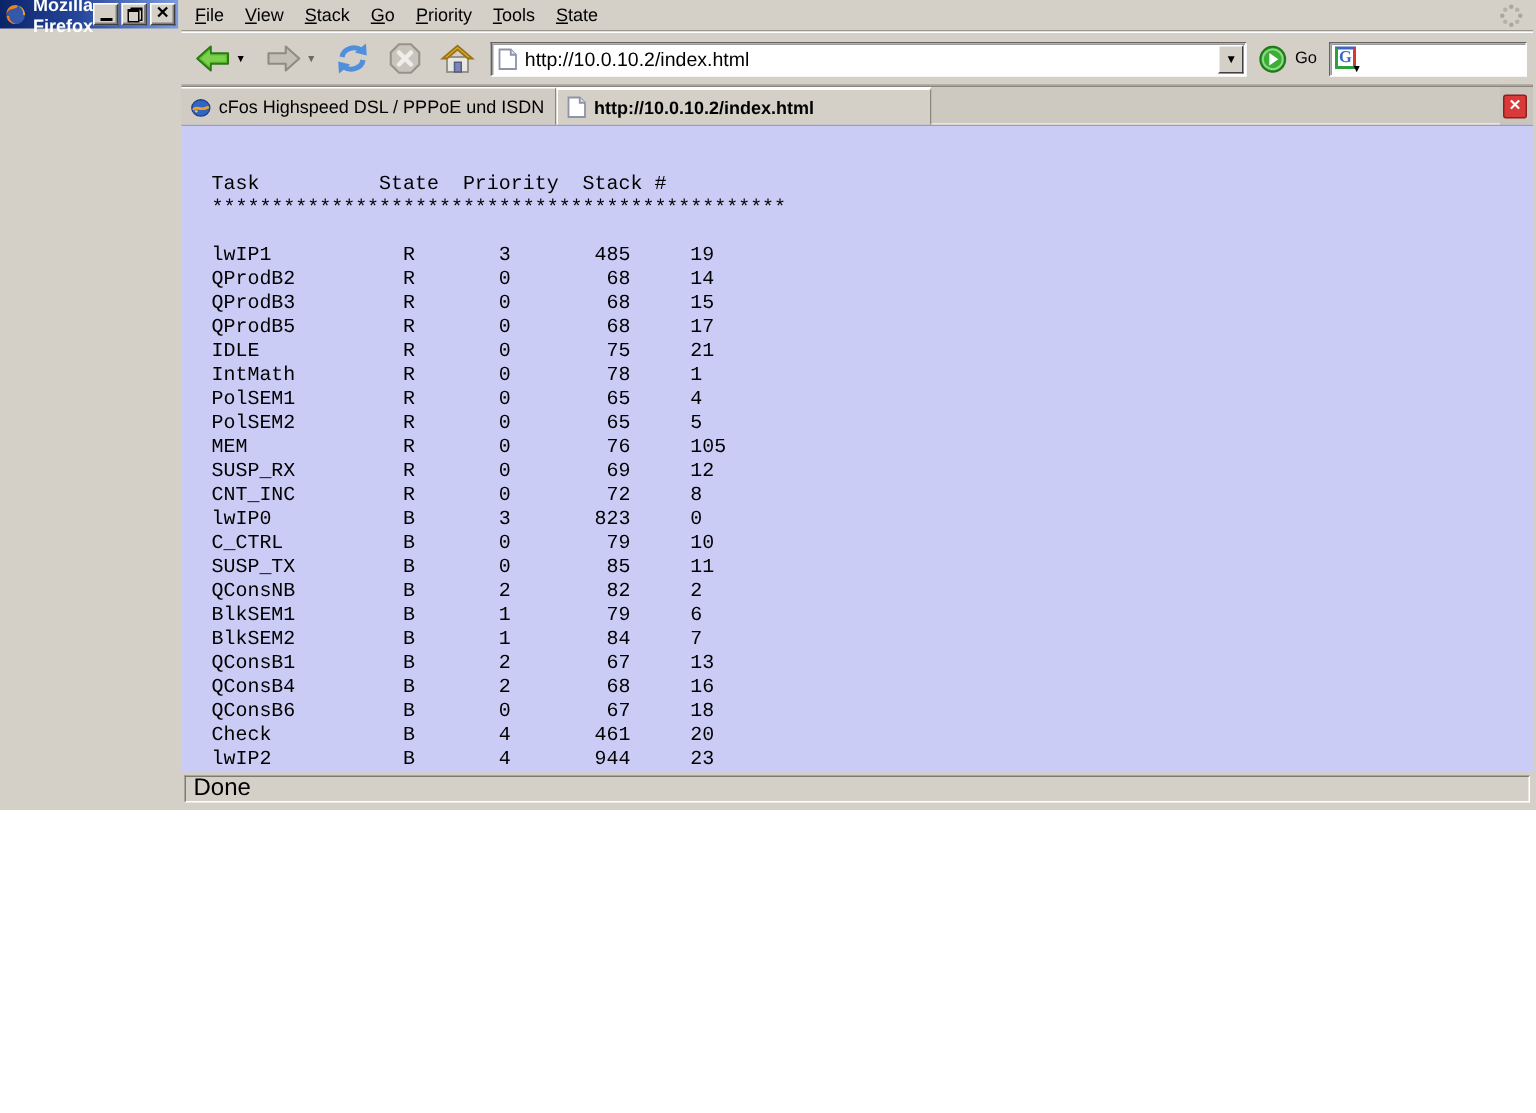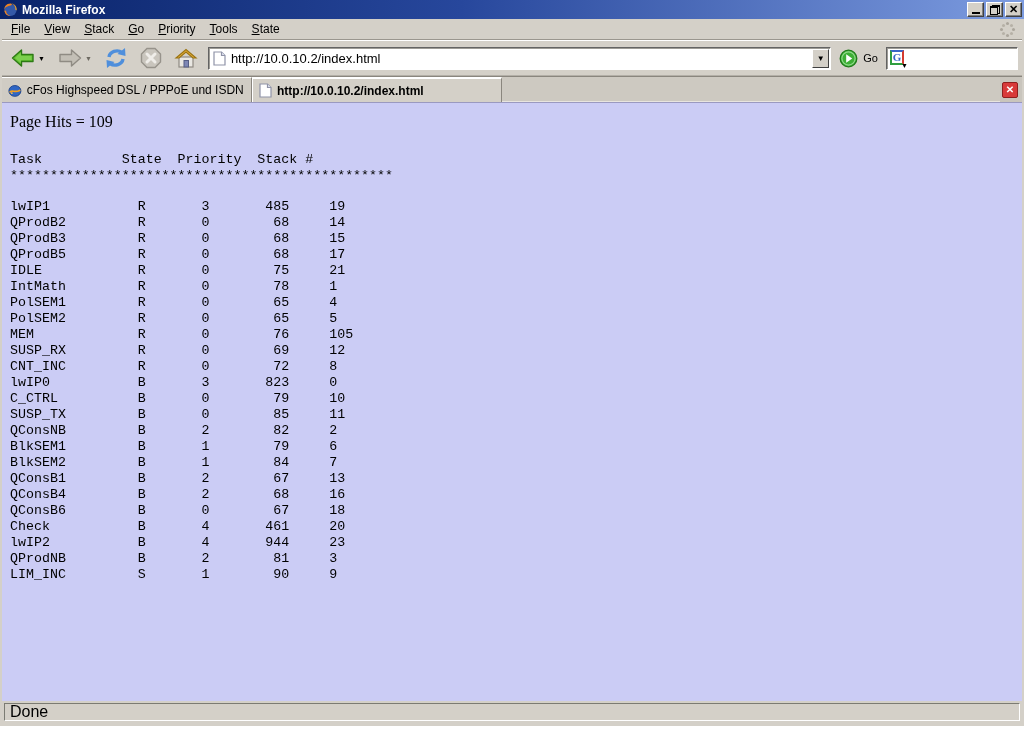--- a/index.html
+++ b/index.html
@@ -7,21 +7,21 @@
     --chrome-dark:#808080;
     --chrome-darker:#404040;
     --content-bg:#cbccf5;
     --title-left:#0a246a;
     --title-right:#7d9ce0;
     --close-red:#d83a3a;
   }
   *{box-sizing:border-box;margin:0;padding:0;}
   html,body{width:1024px;height:742px;overflow:hidden;}
   body{font-family:"Liberation Sans",sans-serif;font-size:12px;color:#000;}
-  .window{width:1024px;height:726px;display:flex;flex-direction:column;background:var(--chrome);}
+  .window{width:1024px;height:540px;display:flex;flex-direction:row;background:var(--chrome);}
 
   
   .titlebar{height:19px;flex:0 0 19px;display:flex;align-items:center;padding:0 2px 0 3px;
     background:linear-gradient(to right,var(--title-left) 0%,#27479c 45%,var(--title-right) 100%);}
   .titlebar .app-title{color:#fff;font-weight:bold;font-size:12px;margin-left:4px;letter-spacing:0;}
   .fx-logo{width:15px;height:15px;flex:0 0 15px;display:inline-block;}
   .win-buttons{margin-left:auto;display:flex;gap:2px;}
   .win-btn{width:17px;height:15px;background:var(--chrome);
     border:1px solid;border-color:#fff var(--chrome-darker) var(--chrome-darker) #fff;
     box-shadow:inset -1px -1px 0 var(--chrome-dark);
@@ -82,21 +82,21 @@
   .tab.active{background:var(--chrome);font-weight:bold;border-top:2px solid #fff;border-left:1px solid #fff;}
   .tab .tab-label{overflow:hidden;text-overflow:clip;white-space:nowrap;}
   .tab-filler{flex:1;height:25px;background:#cdc9c1;border-bottom:1px solid #e8e5df;}
   .tab-close{width:16px;height:16px;margin:0 4px 4px 2px;background:var(--close-red);
     border:1px solid #8f1f1f;border-radius:2px;color:#fff;font-size:10px;font-weight:bold;
     display:flex;align-items:center;justify-content:center;line-height:10px;cursor:default;}
 
   
   .content{flex:1;background:var(--content-bg);overflow:hidden;padding:10px 0 0 8px;border-top:1px solid #9a99c0;}
   .page-hits{font-family:"Liberation Serif",serif;font-size:16px;color:#000;}
-  pre{font-family:"Liberation Mono","DejaVu Sans Mono",monospace;font-size:13.3px;line-height:16px;color:#000;}
+  pre{font-family:"Liberation Mono","DejaVu Sans Mono",monospace;font-size:13.3px;line-height:16px;color:#000;margin-left:12px;}
   .tbl-head{margin-top:21px;}
   .tbl-rows{margin-top:15px;}
 
   
   .statusbar{height:22px;flex:0 0 22px;background:var(--chrome);padding:2px;}
   .status-field{height:18px;border:1px solid;border-color:#7b7b73 #fff #fff #7b7b73;
     display:flex;align-items:center;padding-left:5px;font-size:16px;}
 </style>
 </head>
 <body>
@@ -223,21 +223,20 @@
           <path d="M1 1 L8.5 1 L12 4.5 L12 14 L1 14 Z" fill="#fff" stroke="#8f93a8" stroke-width="1.2"></path>
           <path d="M8.5 1 L8.5 4.5 L12 4.5" fill="#dfe3f0" stroke="#8f93a8" stroke-width="1.2"></path>
         </svg>
         <span class="tab-label">http://10.0.10.2/index.html</span>
       </div>
       <div class="tab-filler"></div>
       <div class="tab-close">✕</div>
     </div>
 
     <div class="content">
-      <div class="page-hits">Page Hits = 109</div>
       <pre class="tbl-head">Task          State  Priority  Stack #
 ************************************************</pre>
       <pre class="tbl-rows">lwIP1           R       3       485     19
 QProdB2         R       0        68     14
 QProdB3         R       0        68     15
 QProdB5         R       0        68     17
 IDLE            R       0        75     21
 IntMath         R       0        78     1
 PolSEM1         R       0        65     4
 PolSEM2         R       0        65     5

